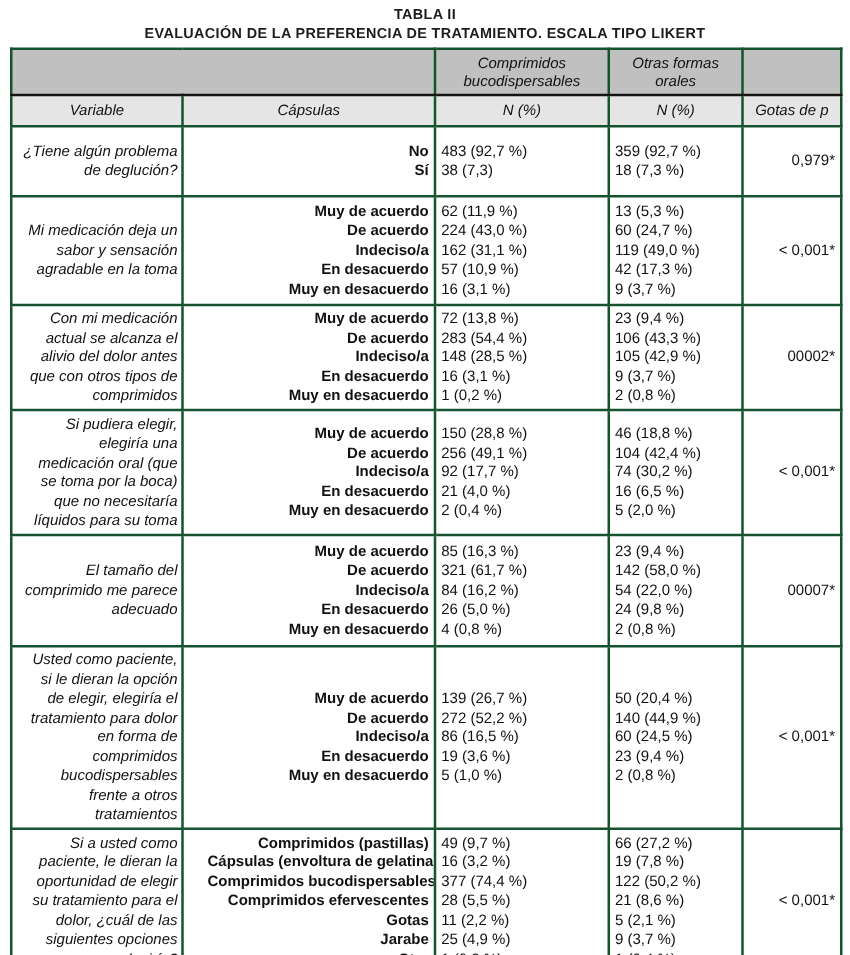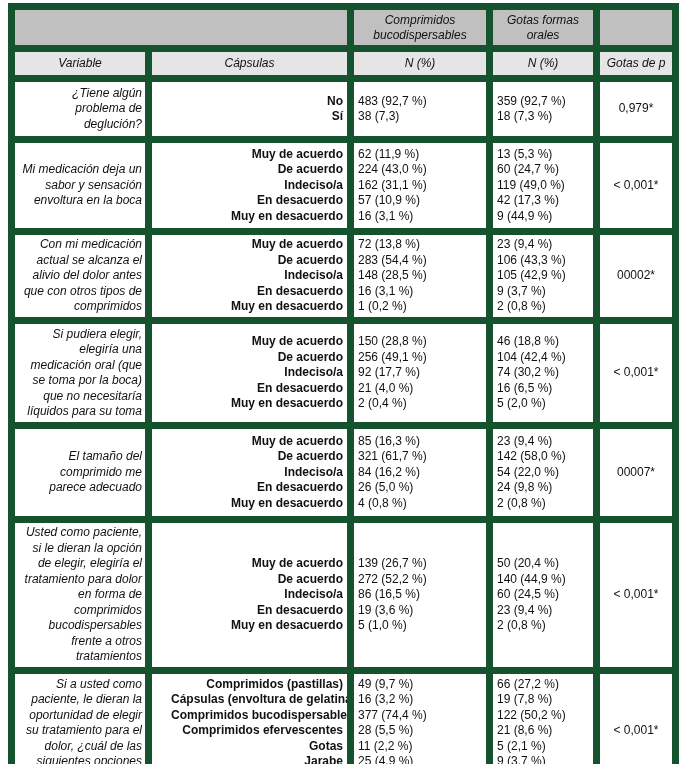--- a/index.html
+++ b/index.html
@@ -35,21 +35,21 @@
     font-size: 12px;
     line-height: 15.5px;
   }
   col.c-variable { width: 137px; }
   col.c-category { width: 202px; }
   col.c-buco     { width: 139px; }
   col.c-otras    { width: 107px; }
   col.c-pval     { width: 79px;  }
 
   th, td {
-    border: 7px solid #14532d;
+    border: 2px solid #14532d;
     padding: 2px 4px;
     vertical-align: middle;
     font-weight: normal;
   }
   tr.ghead th {
     background: var(--header-dark, #c0c0c0);
     font-style: italic;
     text-align: center;
     height: 31px;
     line-height: 14.5px;
@@ -73,50 +73,54 @@
     white-space: pre;
     overflow: hidden;
     font-weight: bold;
   }
   td.num {
     text-align: left;
     white-space: pre;
     overflow: hidden;
   }
   td.pval {
-    text-align: center;
+    text-align: right;
     white-space: nowrap;
   }
   tr.r0 td { height: 50px; }
   tr.r1 td { height: 81px; }
   tr.r2 td { height: 78px; }
   tr.r3 td { height: 94px; }
   tr.r4 td { height: 83px; }
   tr.r5 td { height: 140px; }
   tr.r6 td { height: 110px; }
 </style>
 </head>
 <body>
 
 <div class="page">
 
+  <div class="titles">
+    <div>TABLA II</div>
+    <div>EVALUACIÓN DE LA PREFERENCIA DE TRATAMIENTO. ESCALA TIPO LIKERT</div>
+  </div>
 
   <table class="likert">
     <colgroup>
       <col class="c-variable">
         <col class="c-category">
         <col class="c-buco">
         <col class="c-otras">
         <col class="c-pval">
     </colgroup>
     <thead>
       <tr class="ghead">
         <th colspan="2"></th>
         <th>Comprimidos bucodispersables</th>
-        <th>Gotas formas orales</th>
+        <th>Otras formas orales</th>
         <th></th>
       </tr>
       <tr class="chead">
         <th>Variable</th>
         <th>Cápsulas</th>
         <th>N (%)</th>
         <th>N (%)</th>
         <th>Gotas de p</th>
       </tr>
     </thead>
@@ -125,36 +129,36 @@
         <td class="var">¿Tiene algún problema de deglución?</td>
         <td class="cat">No
 Sí</td>
         <td class="num">483 (92,7 %)
 38 (7,3)</td>
         <td class="num">359 (92,7 %)
 18 (7,3 %)</td>
         <td class="pval">0,979*</td>
       </tr>
       <tr class="r1">
-        <td class="var">Mi medicación deja un sabor y sensación envoltura en la boca</td>
+        <td class="var">Mi medicación deja un sabor y sensación agradable en la toma</td>
         <td class="cat">Muy de acuerdo
 De acuerdo
 Indeciso/a
 En desacuerdo
 Muy en desacuerdo</td>
         <td class="num">62 (11,9 %)
 224 (43,0 %)
 162 (31,1 %)
 57 (10,9 %)
 16 (3,1 %)</td>
         <td class="num">13 (5,3 %)
 60 (24,7 %)
 119 (49,0 %)
 42 (17,3 %)
-9 (44,9 %)</td>
+9 (3,7 %)</td>
         <td class="pval">&lt; 0,001*</td>
       </tr>
       <tr class="r2">
         <td class="var">Con mi medicación actual se alcanza el alivio del dolor antes que con otros tipos de comprimidos</td>
         <td class="cat">Muy de acuerdo
 De acuerdo
 Indeciso/a
 En desacuerdo
 Muy en desacuerdo</td>
         <td class="num">72 (13,8 %)

